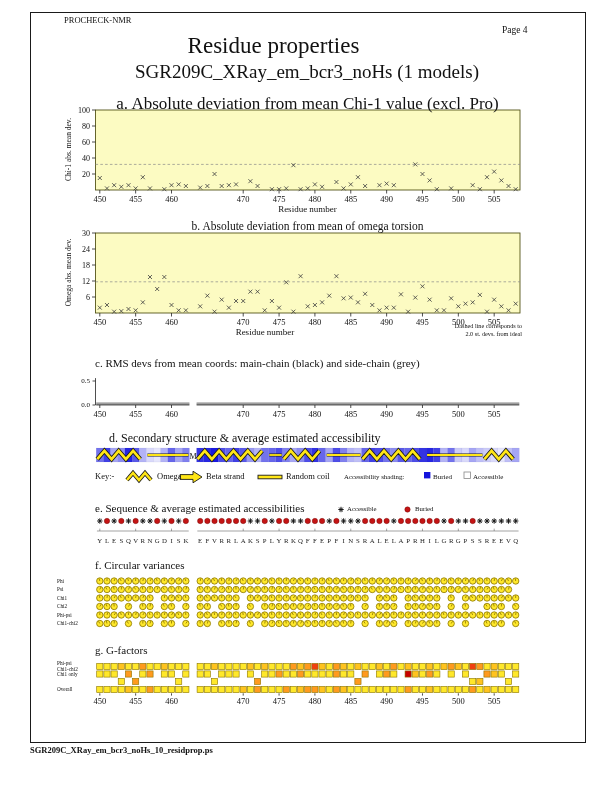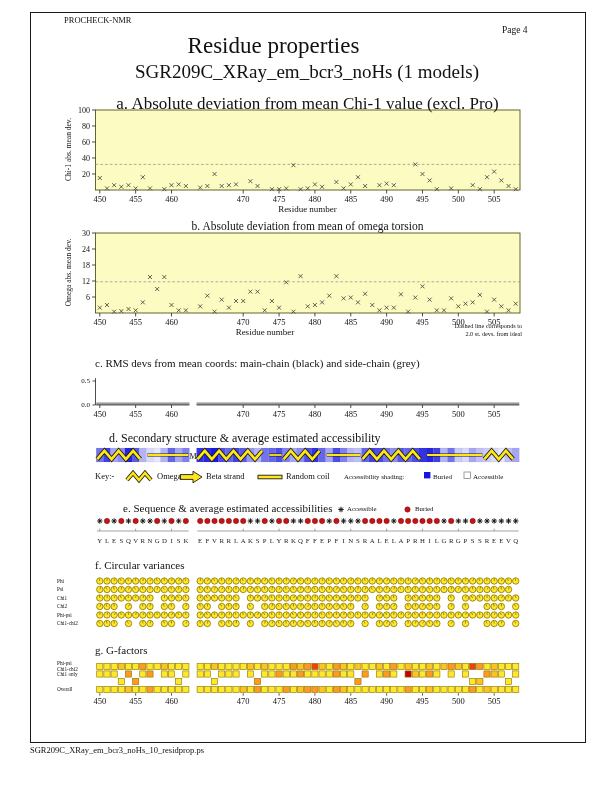--- a/index.html
+++ b/index.html
@@ -1477,32 +1477,32 @@
 
   <div class="t" style="left:109px;top:431px;font-size:12px;">d. Secondary structure &amp; average estimated accessibility</div>
   <div class="t" style="left:95px;top:471px;font-size:8.5px;">Key:-</div>
   <div class="t" style="left:157px;top:471px;font-size:8.5px;">Omega</div>
   <div class="t" style="left:206px;top:471px;font-size:8.5px;">Beta strand</div>
   <div class="t" style="left:286px;top:471px;font-size:8.5px;">Random coil</div>
   <div class="t" style="left:344px;top:473px;font-size:6.8px;">Accessibility shading:</div>
   <div class="t" style="left:433px;top:472.5px;font-size:7px;">Buried</div>
   <div class="t" style="left:473px;top:472.5px;font-size:7px;">Accessible</div>
 
-  <div class="t" style="left:95px;top:502px;font-size:11px;margin-left:28px;">e. Sequence &amp; average estimated accessibilities</div>
+  <div class="t" style="left:95px;top:502px;font-size:11px;">e. Sequence &amp; average estimated accessibilities</div>
   <div class="t" style="left:347px;top:505px;font-size:6.8px;">Accessible</div>
   <div class="t" style="left:415px;top:505px;font-size:6.8px;">Buried</div>
 
   <div class="t" style="left:95px;top:559px;font-size:11px;">f. Circular variances</div>
   <div class="t" style="left:57px;top:577.5px;font-size:5.2px;">Phi</div>
   <div class="t" style="left:57px;top:586px;font-size:5.2px;">Psi</div>
   <div class="t" style="left:57px;top:594.5px;font-size:5.2px;">Chi1</div>
   <div class="t" style="left:57px;top:603px;font-size:5.2px;">Chi2</div>
   <div class="t" style="left:57px;top:611.5px;font-size:5.2px;">Phi-psi</div>
   <div class="t" style="left:57px;top:620px;font-size:5.2px;">Chi1-chi2</div>
 
   <div class="t" style="left:95px;top:644px;font-size:11px;">g. G-factors</div>
   <div class="t" style="left:57px;top:660px;font-size:5.2px;">Phi-psi</div>
   <div class="t" style="left:57px;top:665.5px;font-size:5.2px;">Chi1-chi2</div>
   <div class="t" style="left:57px;top:671px;font-size:5.2px;">Chi1 only</div>
   <div class="t" style="left:57px;top:686px;font-size:5.2px;">Overall</div>
 
-  <div class="t" style="left:30px;top:745px;font-size:8.5px;">SGR209C_XRay_em_bcr3_noHs_10_residprop.ps</div>
+  <div class="t" style="left:30px;top:745px;font-size:8.5px;font-weight:bold;">SGR209C_XRay_em_bcr3_noHs_10_residprop.ps</div>
 </div>
 
 </body></html>

